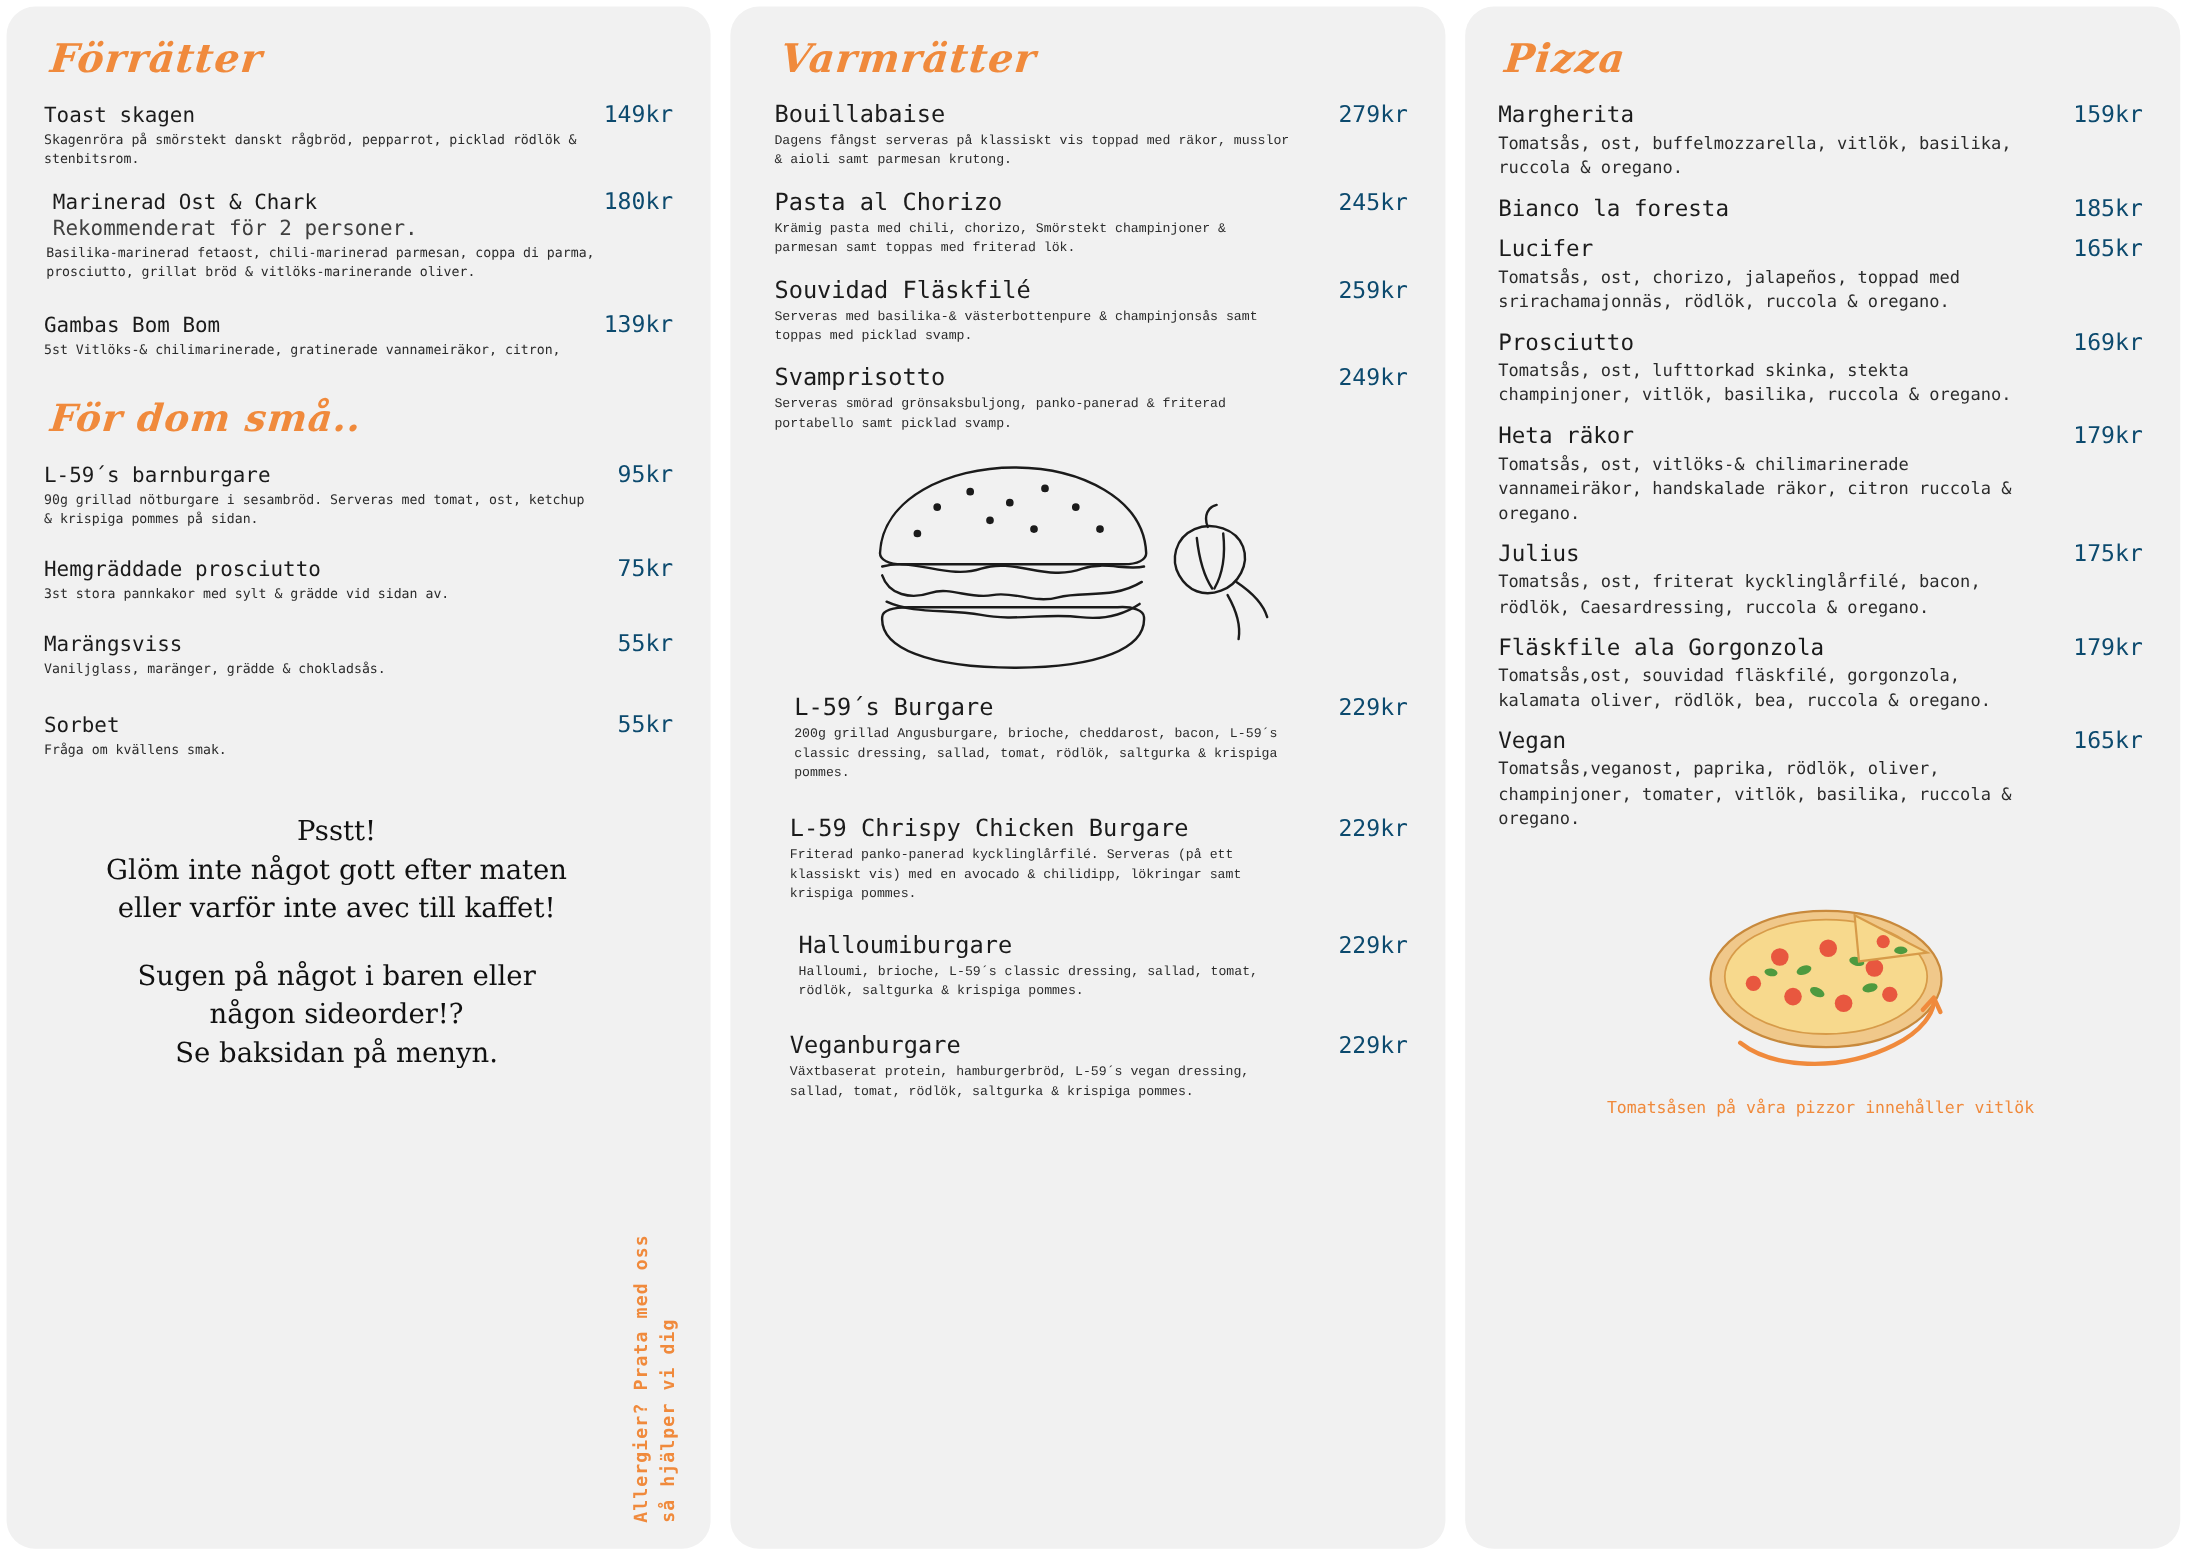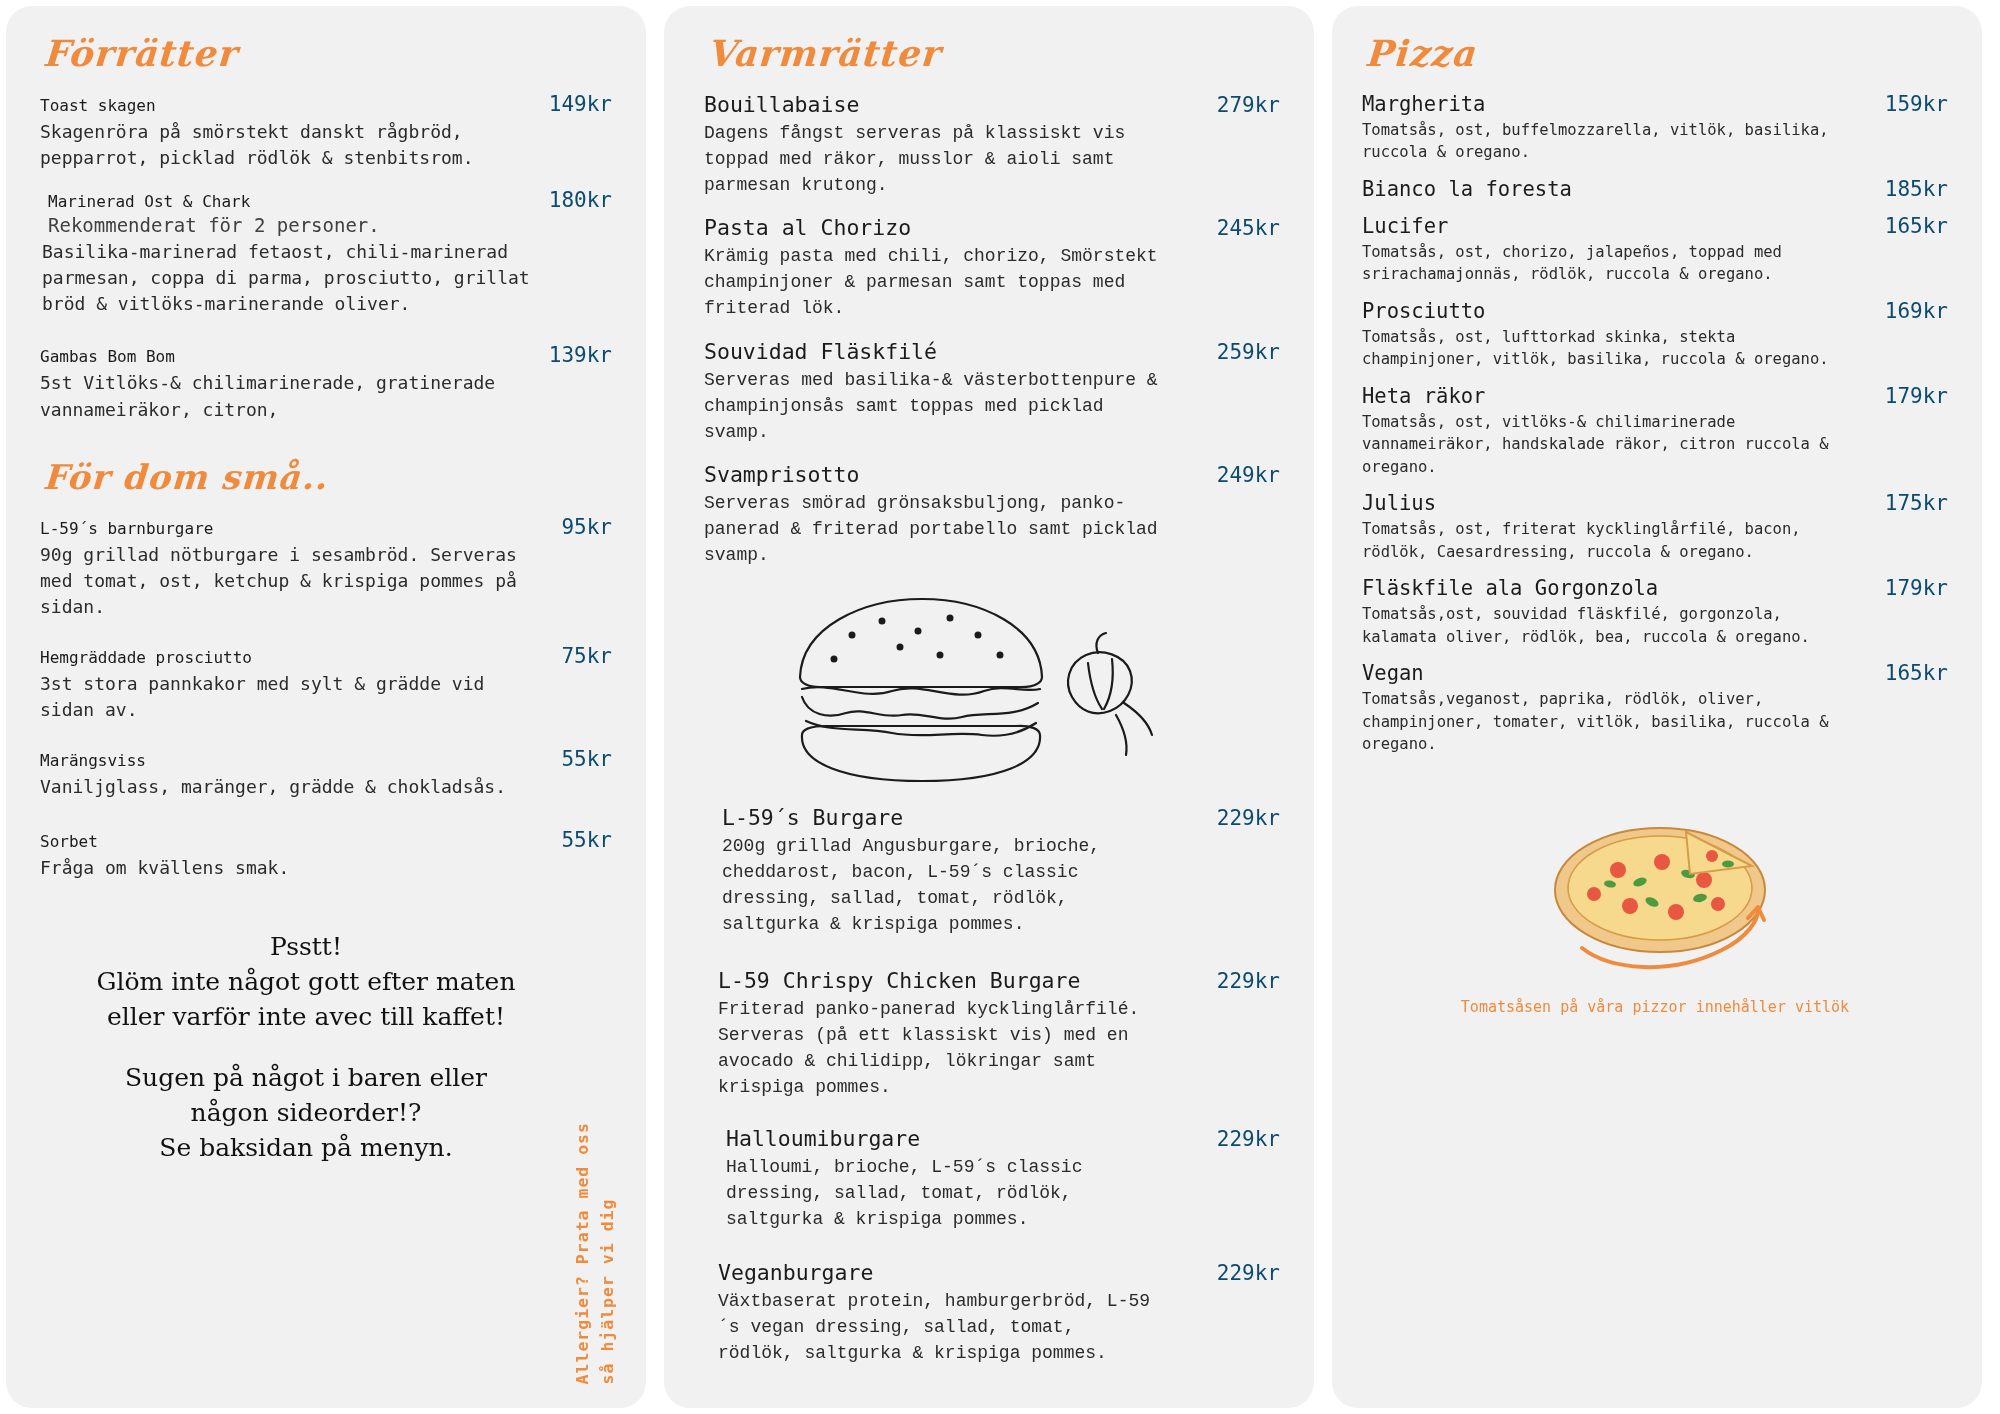--- a/index.html
+++ b/index.html
@@ -59,29 +59,29 @@
     margin-top: 2px;
   }
   .item-price {
     font-family: "DejaVu Sans Mono", monospace;
     font-size: 21px;
     color: #0c4a6e;
     white-space: nowrap;
   }
   .item-desc {
     font-family: "DejaVu Sans Mono", monospace;
-    font-size: 18px;
+    font-size: 12px;
     line-height: 1.45;
     color: #2b2b2b;
     margin-top: 3px;
     max-width: 500px;
   }
 
   
-  .col-1 .item-name { font-size: 16px; text-align: center; }
+  .col-1 .item-name { font-size: 19px; text-align: center; }
   .col-1 .indent { padding-left: 8px; }
 
   .pssst {
     font-family: "DejaVu Serif", serif;
     text-align: center;
     font-size: 25px;
     line-height: 1.4;
     color: #111;
     margin-top: 48px;
     padding-right: 40px;

